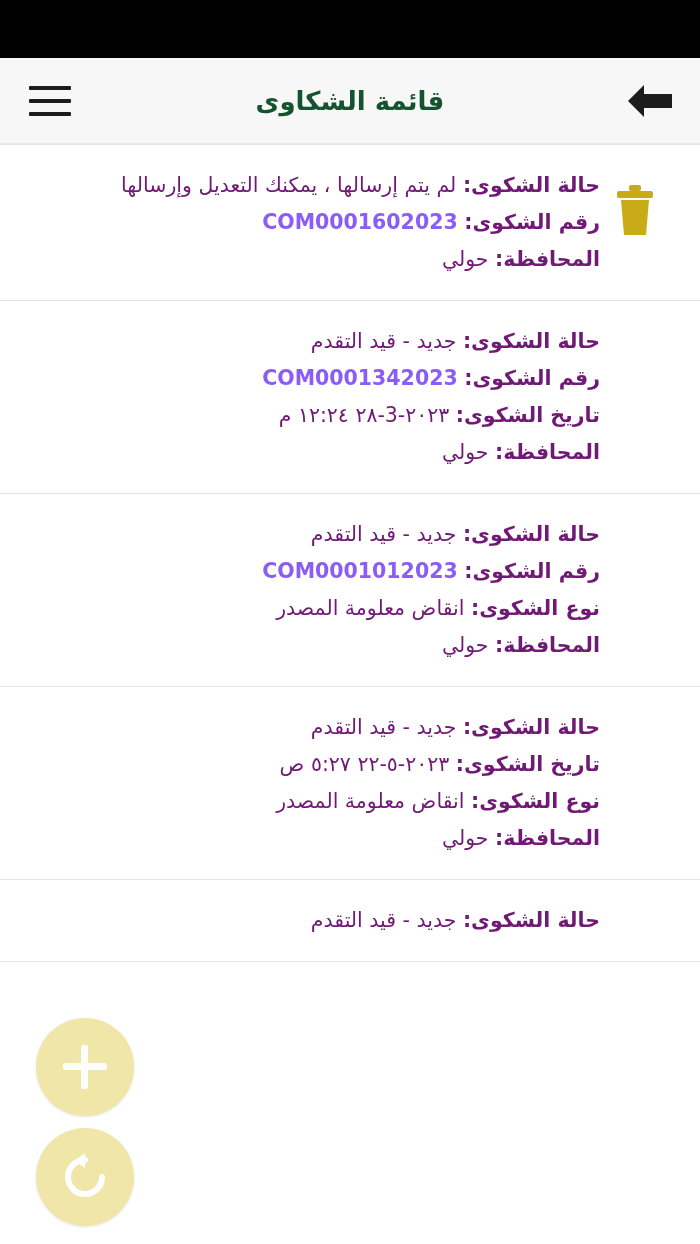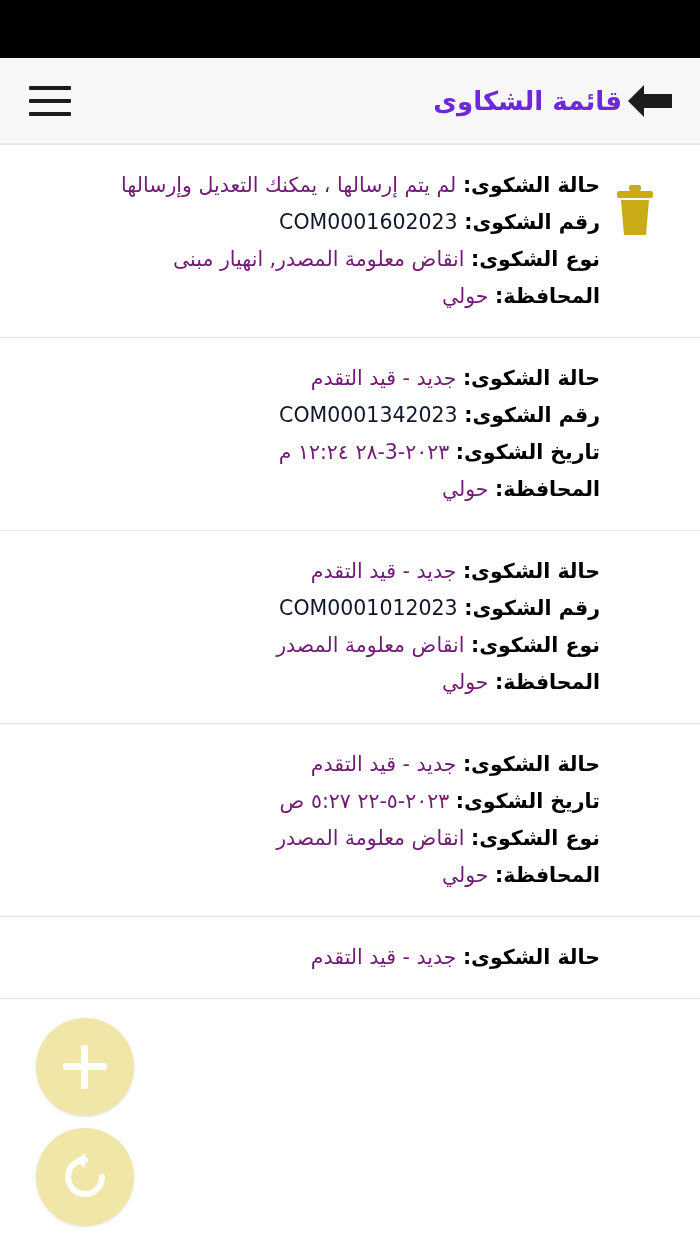--- a/index.html
+++ b/index.html
@@ -30,24 +30,24 @@
     height: 86px;
     background: #f7f7f7;
     display: flex;
     align-items: center;
     justify-content: space-between;
     padding: 0 22px;
     border-bottom: 1px solid #e8e8e8;
   }
   .appbar-title {
     flex: 1;
-    text-align: right;
+    text-align: center;
     font-size: 26px;
     font-weight: bold;
-    color: #6d28d9;
+    color: #14532d;
     letter-spacing: 0px;
   }
   .icon-btn {
     width: 56px;
     height: 56px;
     display: flex;
     align-items: center;
     justify-content: center;
     cursor: pointer;
   }
@@ -91,29 +91,29 @@
     direction: rtl;
   }
   .row {
     font-size: 20.5px;
     line-height: 37px;
     color: #c4a516;
     white-space: normal;
   }
   .row .lbl {
     font-weight: bold;
-    color: #000000;
+    color: #701a75;
   }
   .row .val {
     font-weight: normal;
     color: #701a75;
   }
   .row .num {
-    font-weight: normal;
-    color: #0f172a;
+    font-weight: bold;
+    color: #8b5cf6;
     direction: ltr;
     unicode-bidi: embed;
     display: inline-block;
   }
   .trash {
     width: 70px;
     min-width: 70px;
     display: flex;
     align-items: flex-start;
     justify-content: center;
@@ -190,24 +190,20 @@
       <div class="card-body">
         <div class="row">
           <span class="lbl">حالة الشكوى:</span>
           <span class="val">لم يتم إرسالها ، يمكنك التعديل وإرسالها</span>
         </div>
         <div class="row">
           <span class="lbl">رقم الشكوى:</span>
           <span class="num">COM0001602023</span>
         </div>
         <div class="row">
-          <span class="lbl">نوع الشكوى:</span>
-          <span class="val">انقاض معلومة المصدر, انهيار مبنى</span>
-        </div>
-        <div class="row">
           <span class="lbl">المحافظة:</span>
           <span class="val">حولي</span>
         </div>
       </div>
     </div>
 
     <div class="card">
       <div class="trash-spacer"></div>
       <div class="card-body">
         <div class="row">

